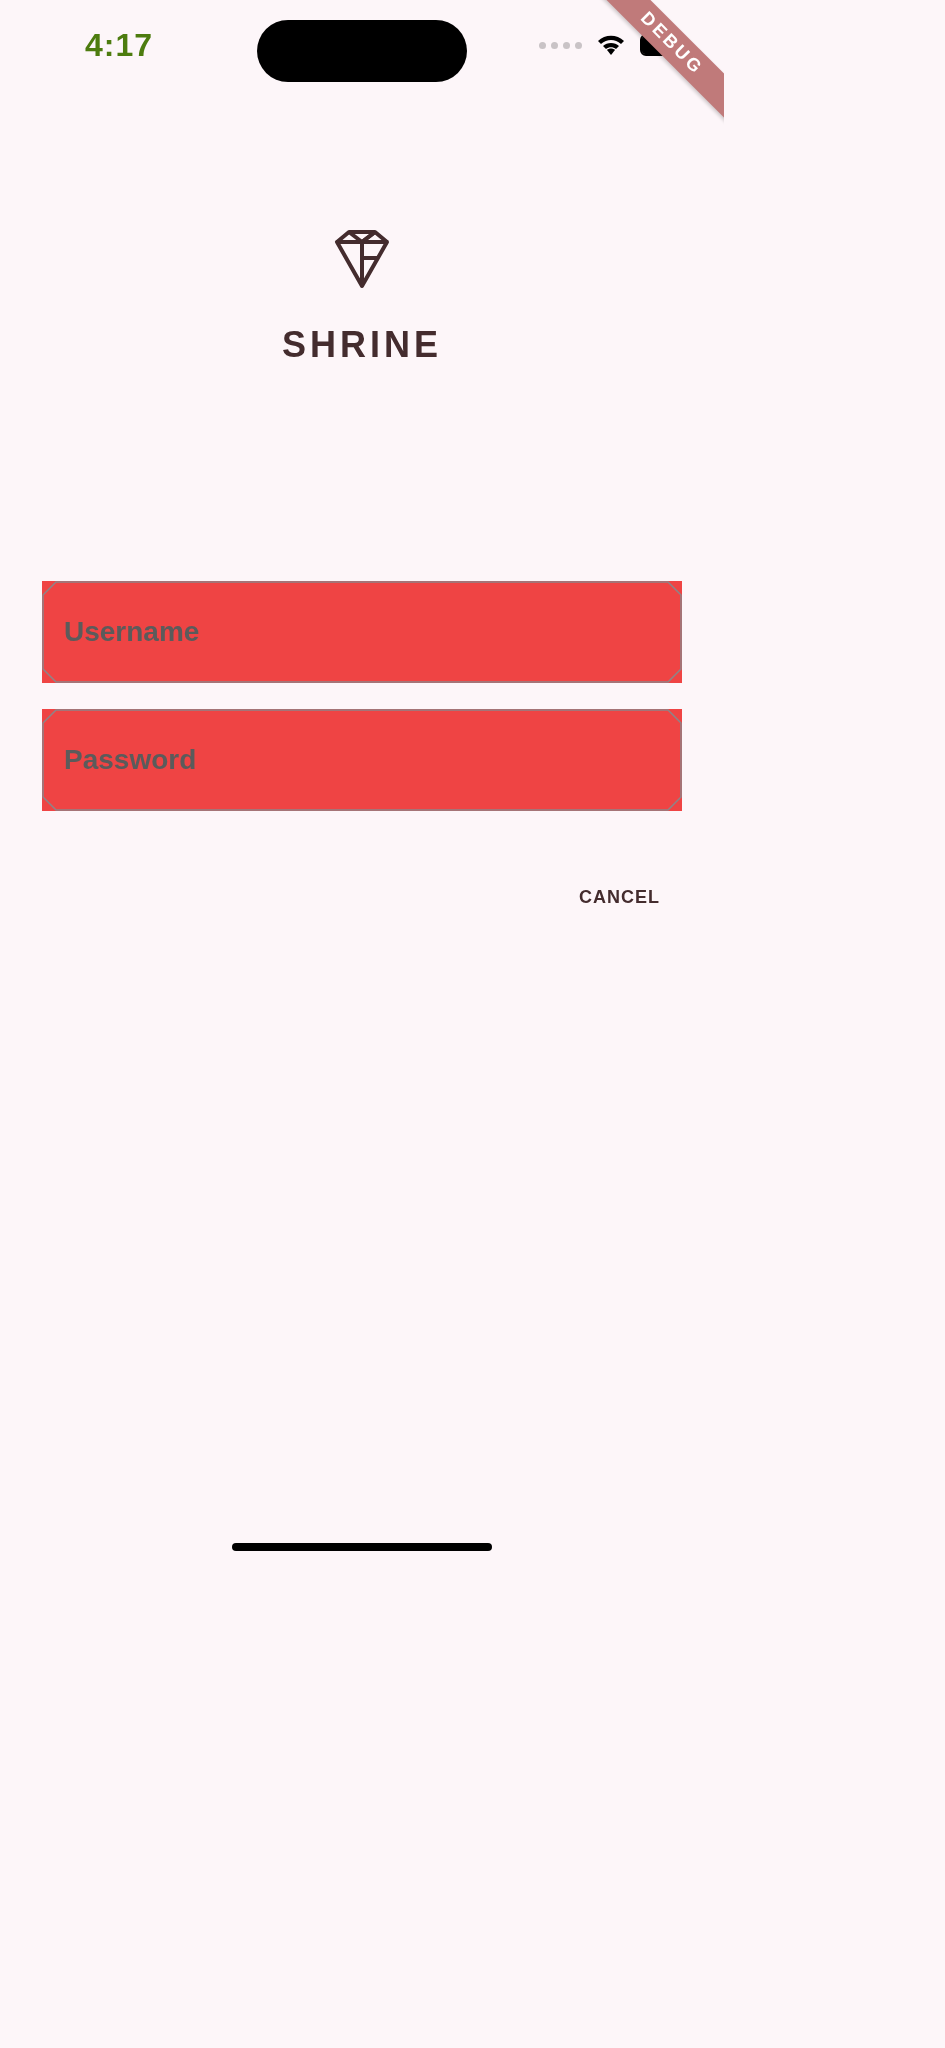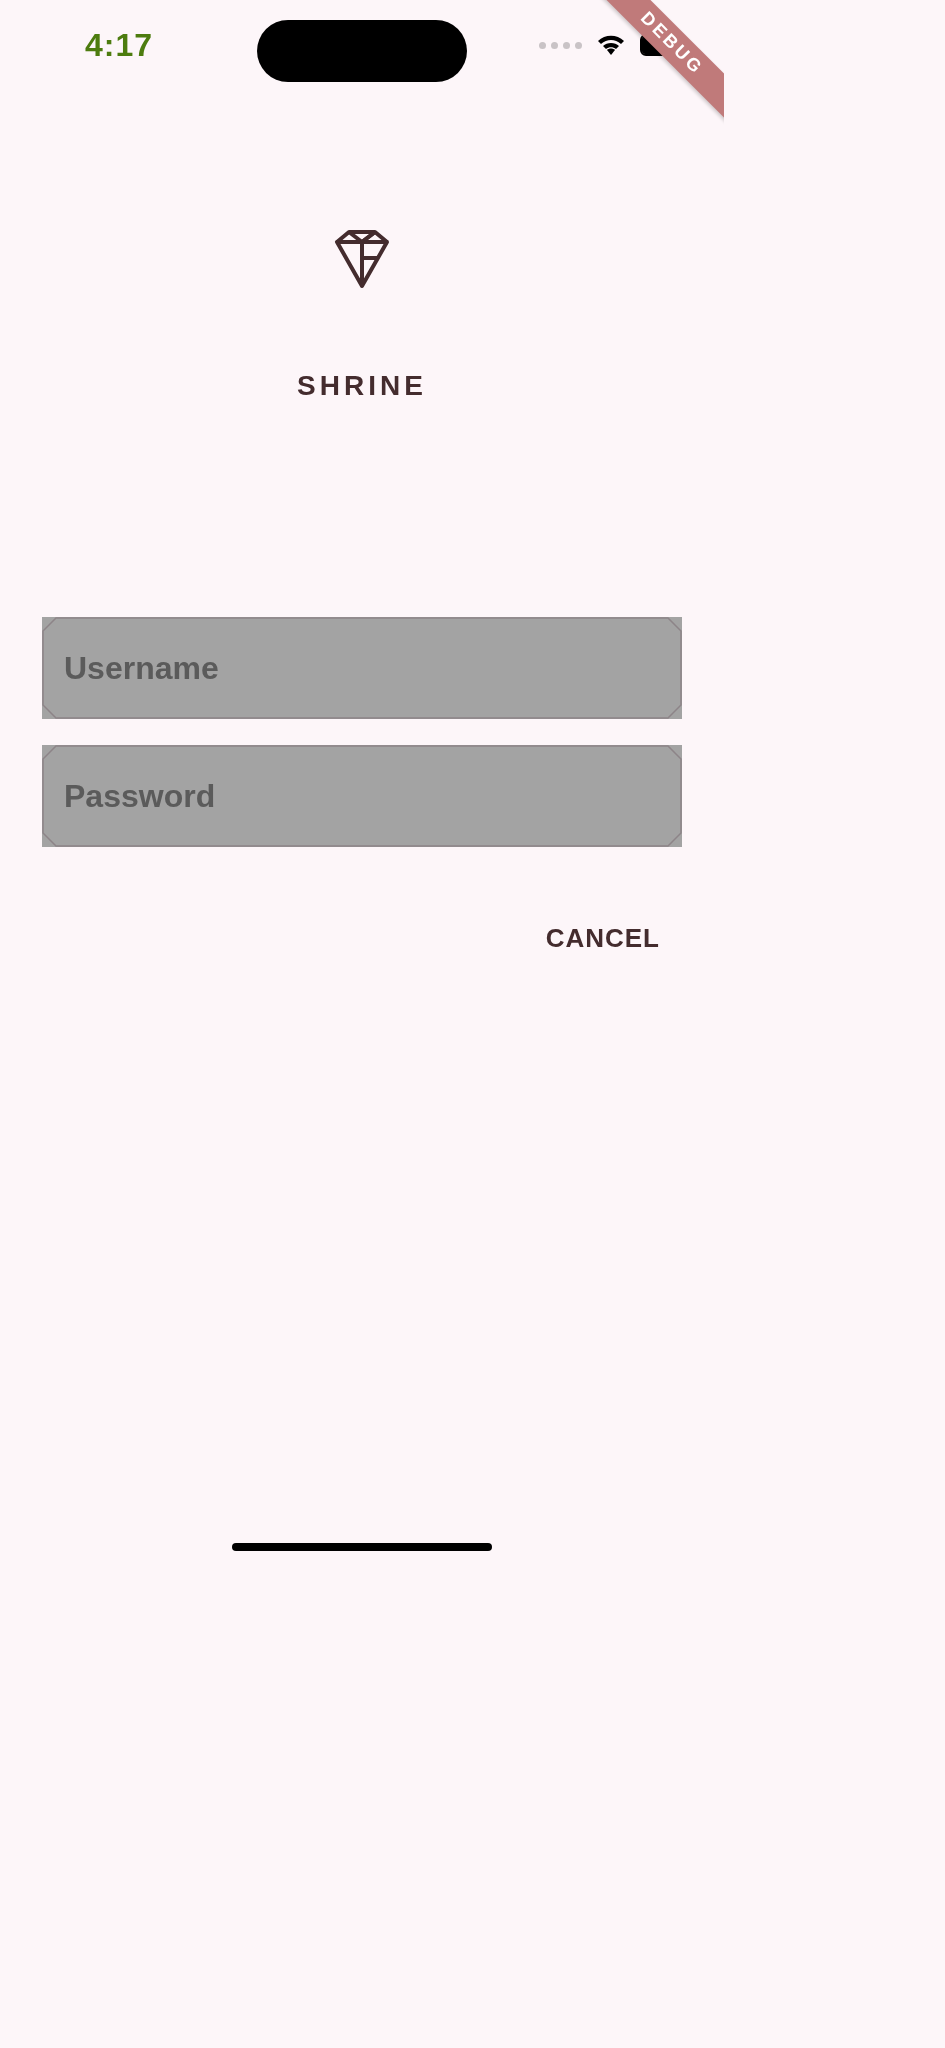--- a/index.html
+++ b/index.html
@@ -106,25 +106,24 @@
   }
   .logo-block {
     display: flex;
     flex-direction: column;
     align-items: center;
     gap: 34px;
     margin-top: 58px;
   }
   .logo-block svg { display: block; }
   .app-name {
-    font-size: 28px;
+    font-size: 36px;
     font-weight: 700;
     letter-spacing: 4px;
     color: #442c2e;
-    margin-top: 46px;
   }
 
   .form {
     margin-top: 215px;
     display: flex;
     flex-direction: column;
     gap: 26px;
   }
 
   
@@ -138,41 +137,41 @@
     width: 100%;
     height: 100%;
     pointer-events: none;
   }
   .field input {
     position: absolute;
     inset: 0;
     width: 100%;
     height: 100%;
     border: none;
-    background: #a3a3a3;
-    font-size: 32px;
+    background: #ef4444;
+    font-size: 28px;
     font-weight: 600;
     color: #3a3a3a;
     padding: 12px 22px;
     outline: none;
   }
   .field input::placeholder {
     color: #5b5b5b;
     font-weight: 600;
   }
 
   .buttons {
     margin-top: 30px;
     display: flex;
     justify-content: flex-end;
     align-items: center;
     gap: 24px;
   }
   .btn {
-    font-size: 26px;
+    font-size: 18px;
     font-weight: 700;
     letter-spacing: 1px;
     color: #442c2e;
     border: none;
     cursor: pointer;
     font-family: inherit;
   }
   .btn-text {
     background: transparent;
     padding: 20px 22px;

